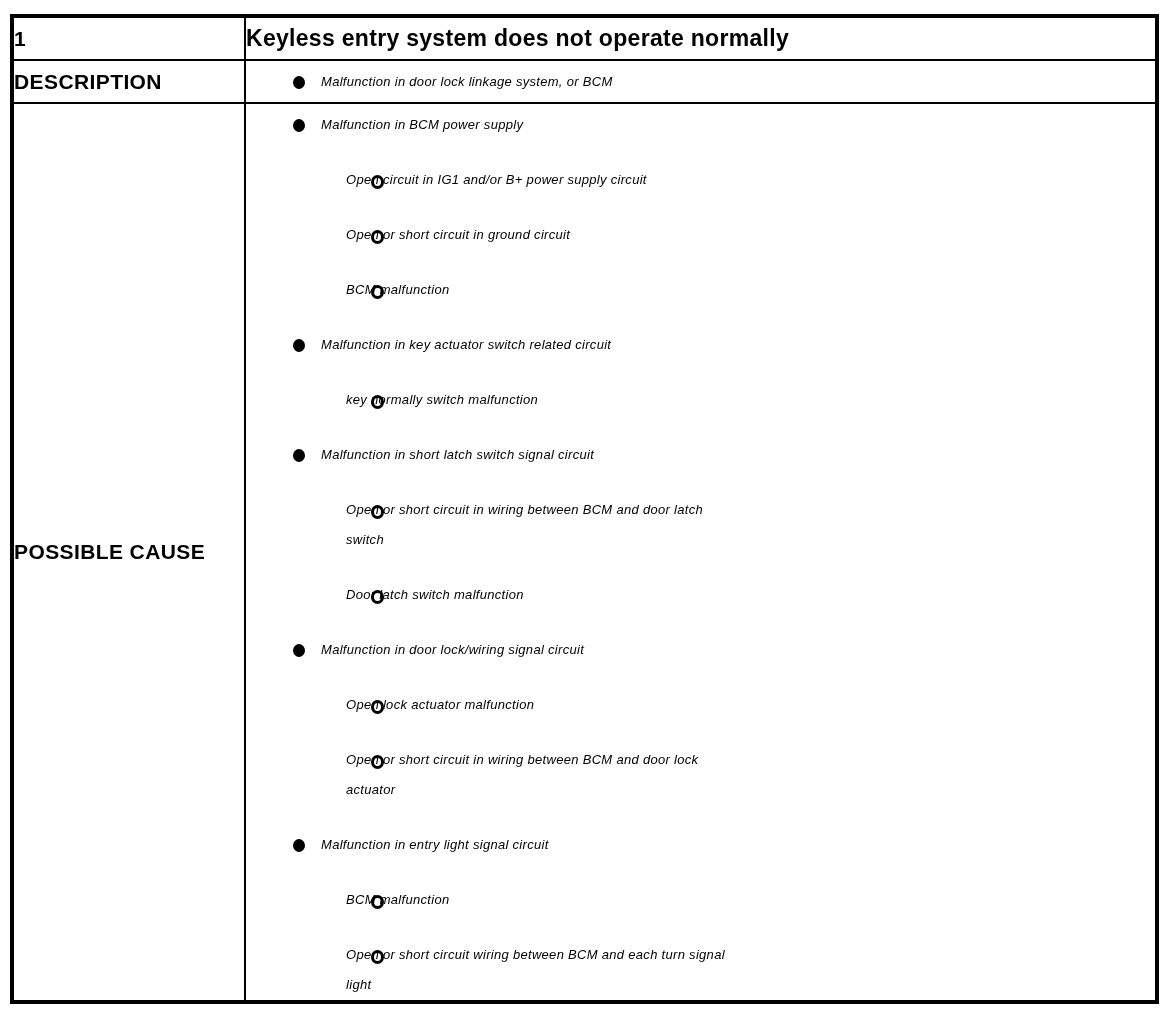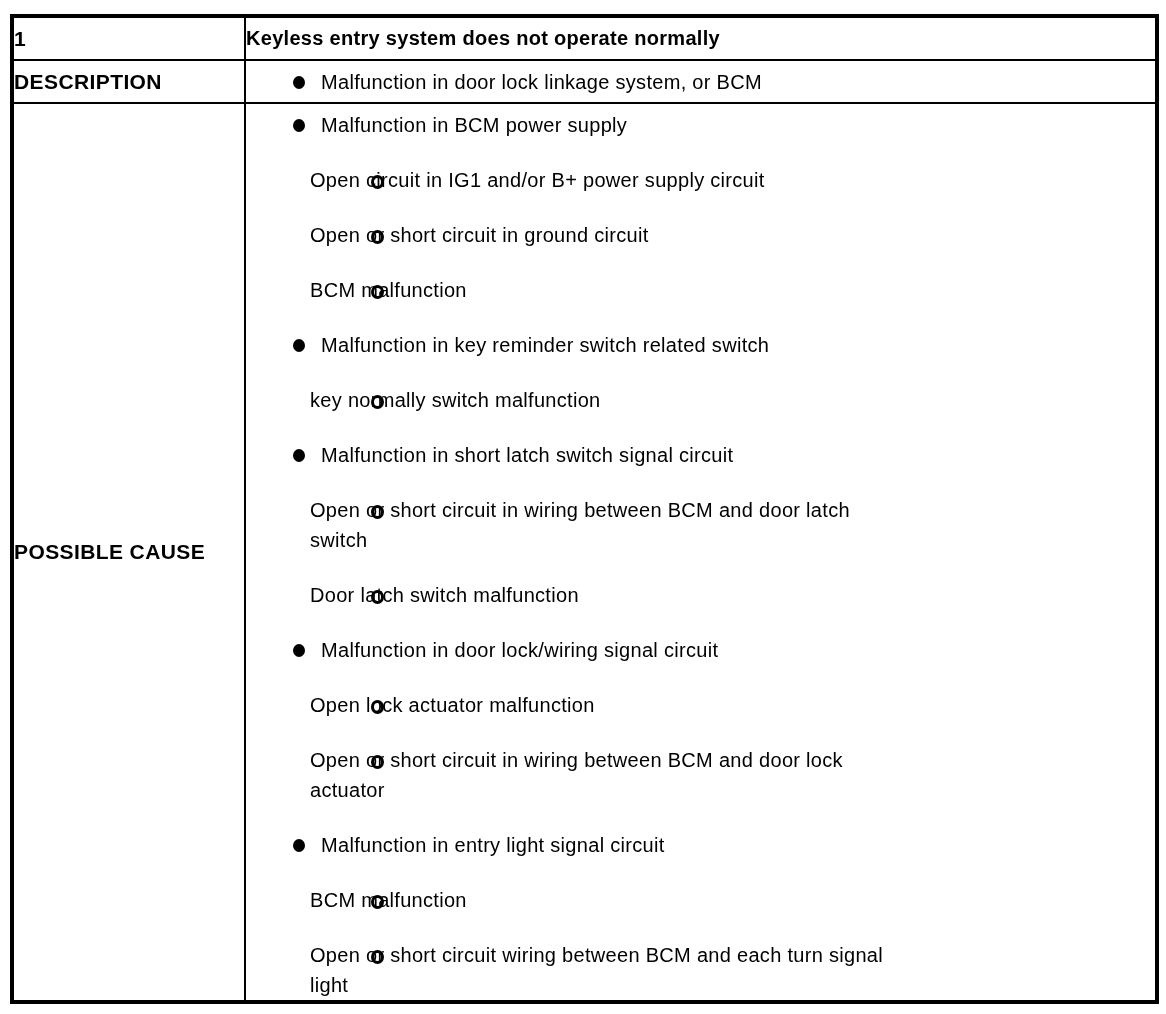--- a/index.html
+++ b/index.html
@@ -37,49 +37,50 @@
 
   .label-cell {
     font-size: 21px;
     font-weight: bold;
     letter-spacing: 0.4px;
     padding-left: 6px;
     padding-right: 4px;
     vertical-align: middle;
   }
   .title-cell {
-    font-size: 20px;
+    font-size: 23px;
     font-weight: bold;
     letter-spacing: 0.3px;
     padding-left: 8px;
     vertical-align: middle;
   }
   .content-cell {
     vertical-align: middle;
   }
   .cause-cell {
     vertical-align: top;
   }
   .cause-cell .list {
     padding-top: 6px;
   }
 
   .item {
     position: relative;
-    font-size: 20px;
+    font-size: 13px;
     line-height: 30px;
     letter-spacing: 0.3px;
     margin-bottom: 25px;
     white-space: pre-line;
+    font-style: italic;
   }
   .list .item:last-child { margin-bottom: 0; }
   .desc-list .item { margin-bottom: 0; }
 
   .item.l1 { padding-left: 75px; }
-  .item.l2 { padding-left: 64px; }
+  .item.l2 { padding-left: 100px; }
 
   .bullet {
     position: absolute;
     top: 9px;
     box-sizing: border-box;
     display: block;
   }
   .item.l1 .bullet {
     left: 47px;
     width: 12px;
@@ -120,21 +121,21 @@
       </td>
     </tr>
     <tr>
       <td class="label-cell">POSSIBLE CAUSE</td>
       <td class="content-cell cause-cell">
         <div class="list cause-list">
               <div class="item l1"><span class="bullet"></span><span class="txt">Malfunction in BCM power supply</span></div>
               <div class="item l2"><span class="bullet"></span><span class="txt">Open circuit in IG1 and/or B+ power supply circuit</span></div>
               <div class="item l2"><span class="bullet"></span><span class="txt">Open or short circuit in ground circuit</span></div>
               <div class="item l2"><span class="bullet"></span><span class="txt">BCM malfunction</span></div>
-              <div class="item l1"><span class="bullet"></span><span class="txt">Malfunction in key reminder switch related switch</span></div>
+              <div class="item l1"><span class="bullet"></span><span class="txt">Malfunction in key actuator switch related circuit</span></div>
               <div class="item l2"><span class="bullet"></span><span class="txt">key normally switch malfunction</span></div>
               <div class="item l1"><span class="bullet"></span><span class="txt">Malfunction in short latch switch signal circuit</span></div>
               <div class="item l2"><span class="bullet"></span><span class="txt">Open or short circuit in wiring between BCM and door latch
 switch</span></div>
               <div class="item l2"><span class="bullet"></span><span class="txt">Door latch switch malfunction</span></div>
               <div class="item l1"><span class="bullet"></span><span class="txt">Malfunction in door lock/wiring signal circuit</span></div>
               <div class="item l2"><span class="bullet"></span><span class="txt">Open lock actuator malfunction</span></div>
               <div class="item l2"><span class="bullet"></span><span class="txt">Open or short circuit in wiring between BCM and door lock
 actuator</span></div>
               <div class="item l1"><span class="bullet"></span><span class="txt">Malfunction in entry light signal circuit</span></div>

